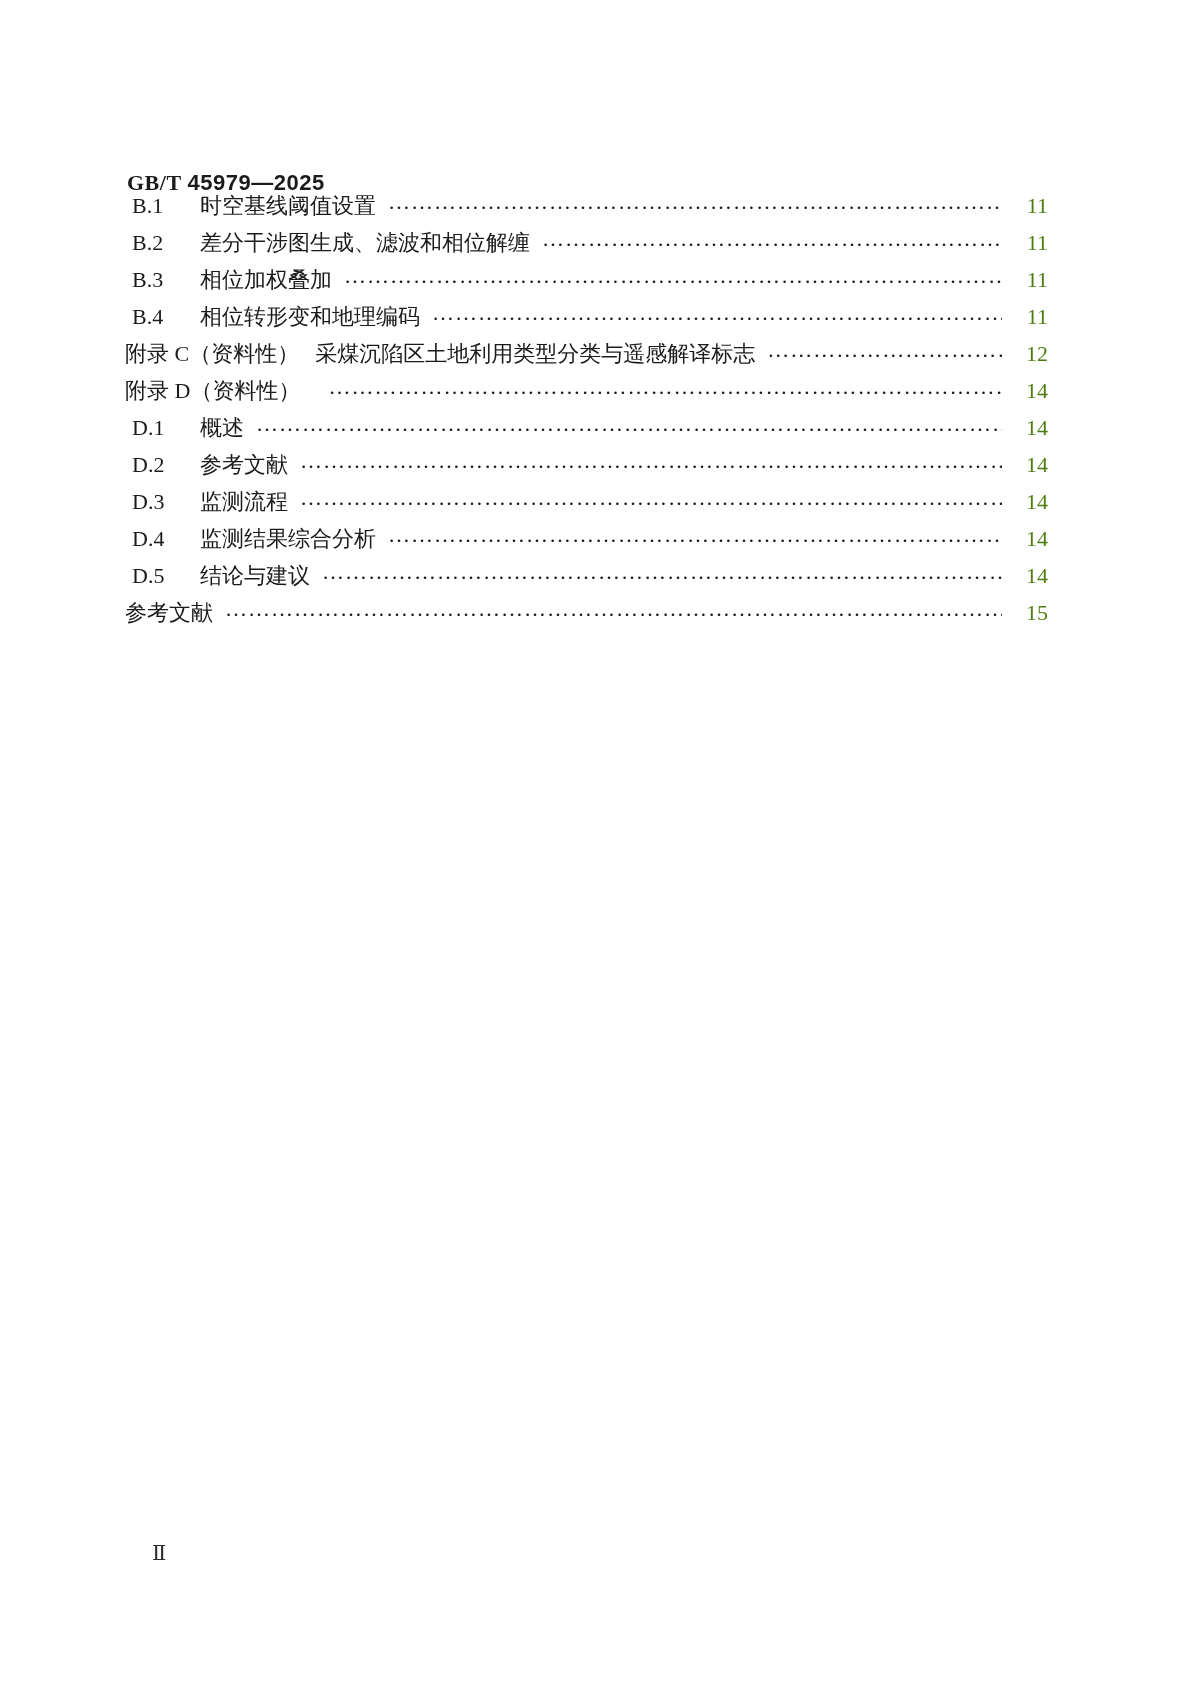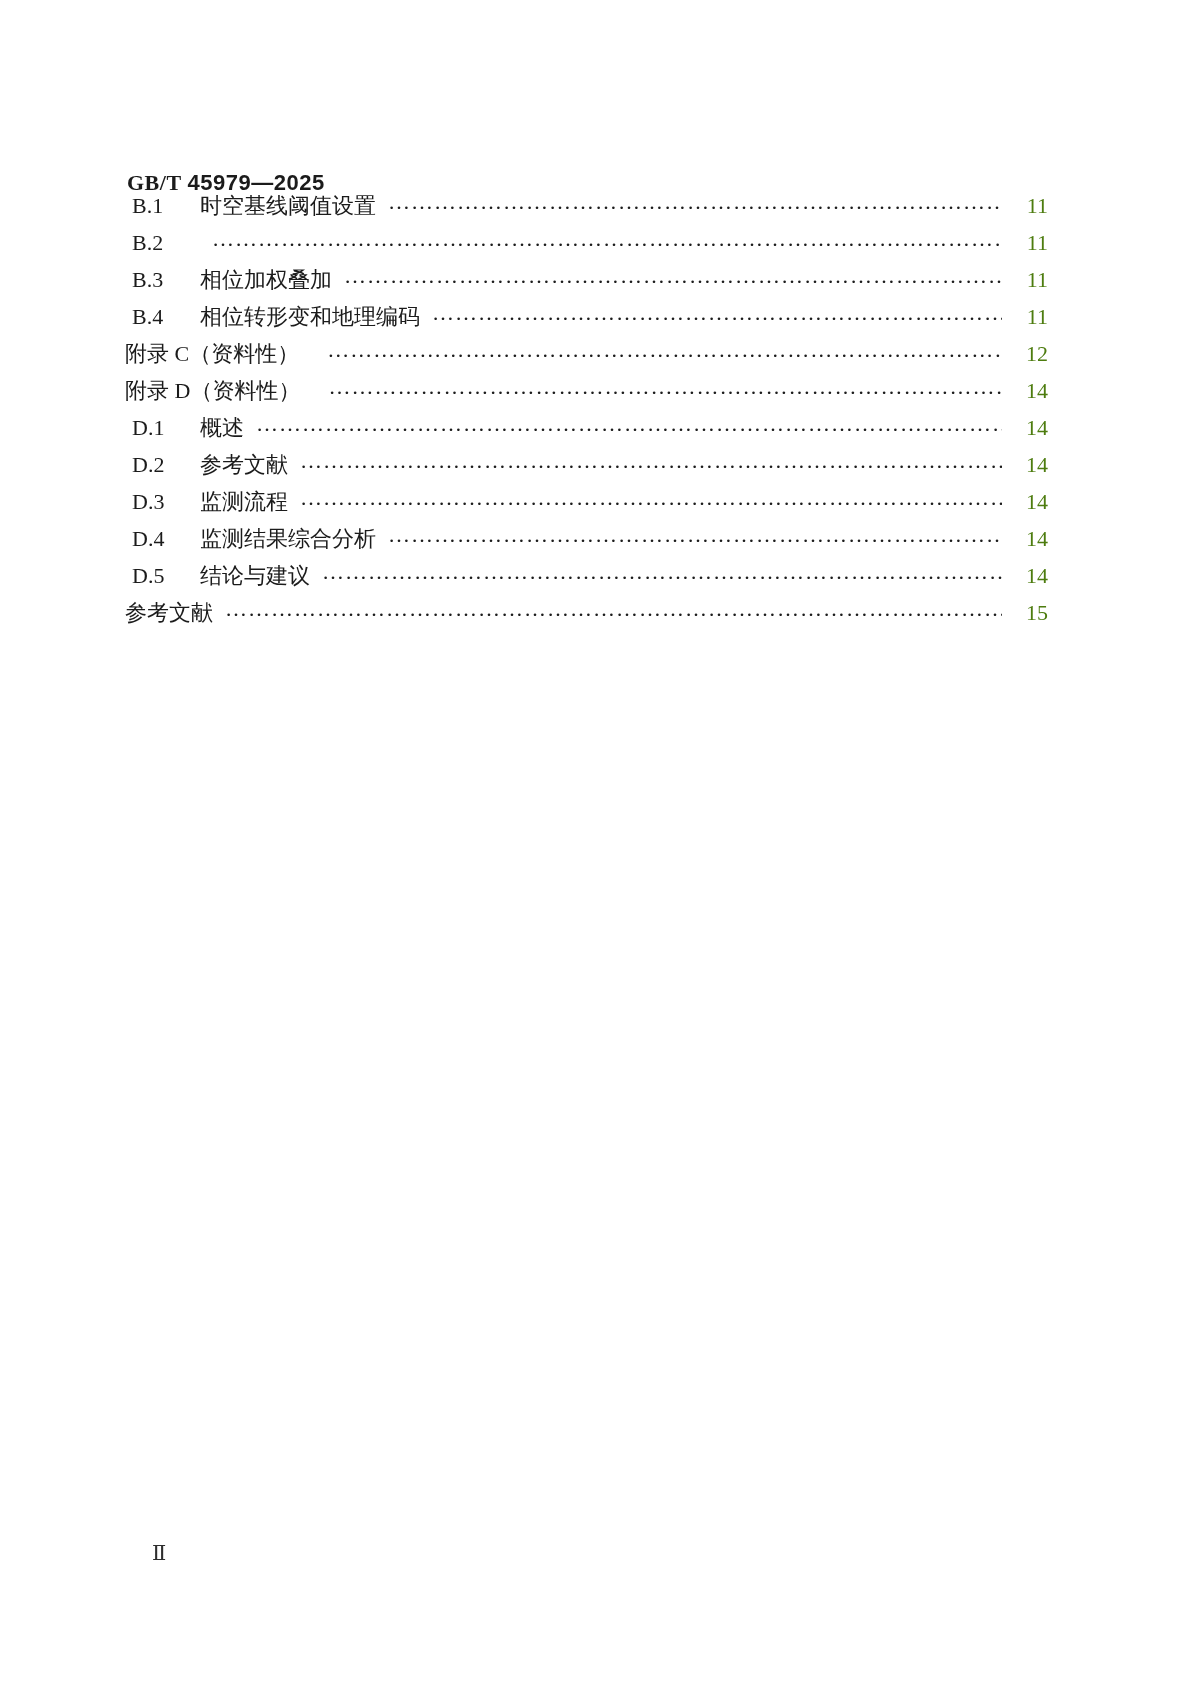--- a/index.html
+++ b/index.html
@@ -98,37 +98,39 @@
 
   <div class="toc">
       <div class="toc-row sub">
     <span class="toc-label">B.1</span>
     <span class="toc-title">时空基线阈值设置</span>
     <span class="toc-dots"></span>
     <span class="toc-page">11</span>
   </div>
       <div class="toc-row sub">
     <span class="toc-label">B.2</span>
+    <span class="toc-title">差分干涉图生成、滤波和相位解缠</span>
     <span class="toc-dots"></span>
     <span class="toc-page">11</span>
   </div>
       <div class="toc-row sub">
     <span class="toc-label">B.3</span>
     <span class="toc-title">相位加权叠加</span>
     <span class="toc-dots"></span>
     <span class="toc-page">11</span>
   </div>
       <div class="toc-row sub">
     <span class="toc-label">B.4</span>
     <span class="toc-title">相位转形变和地理编码</span>
     <span class="toc-dots"></span>
     <span class="toc-page">11</span>
   </div>
       <div class="toc-row top">
     <span class="toc-label">附录 C（资料性）</span>
+    <span class="toc-title">采煤沉陷区土地利用类型分类与遥感解译标志</span>
     <span class="toc-dots"></span>
     <span class="toc-page">12</span>
   </div>
       <div class="toc-row top">
     <span class="toc-label">附录 D（资料性）</span>
     <span class="toc-dots"></span>
     <span class="toc-page">14</span>
   </div>
       <div class="toc-row sub">
     <span class="toc-label">D.1</span>

